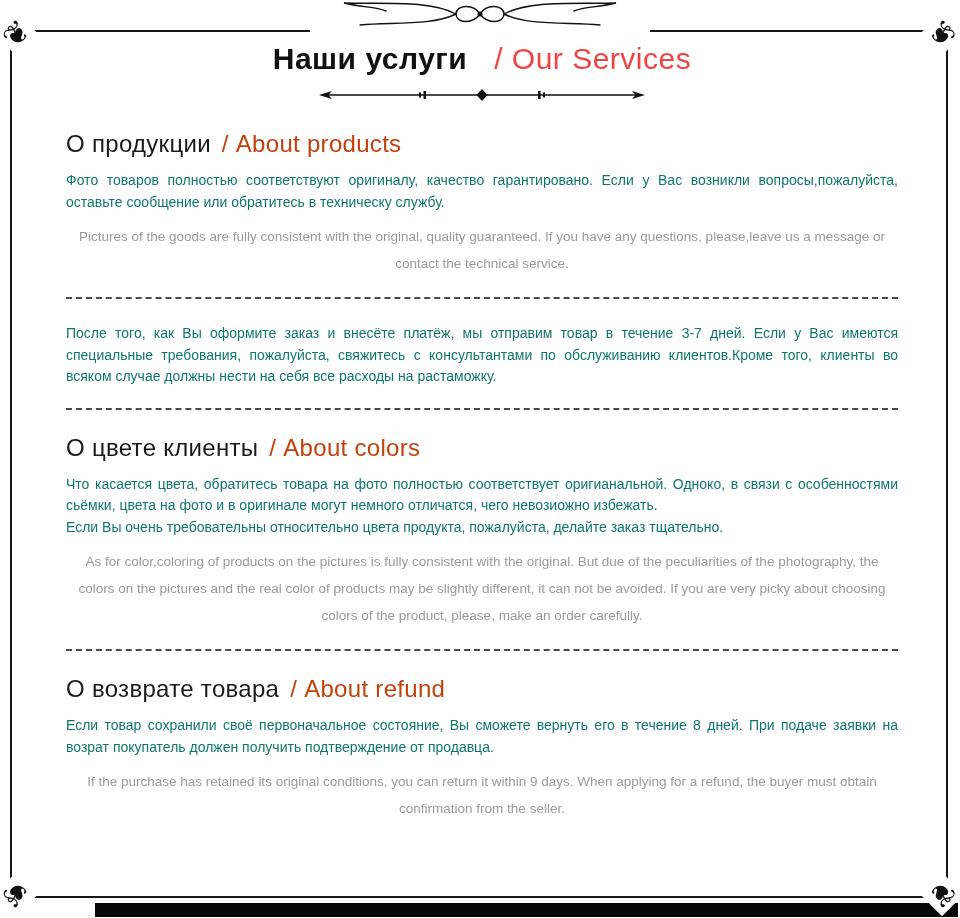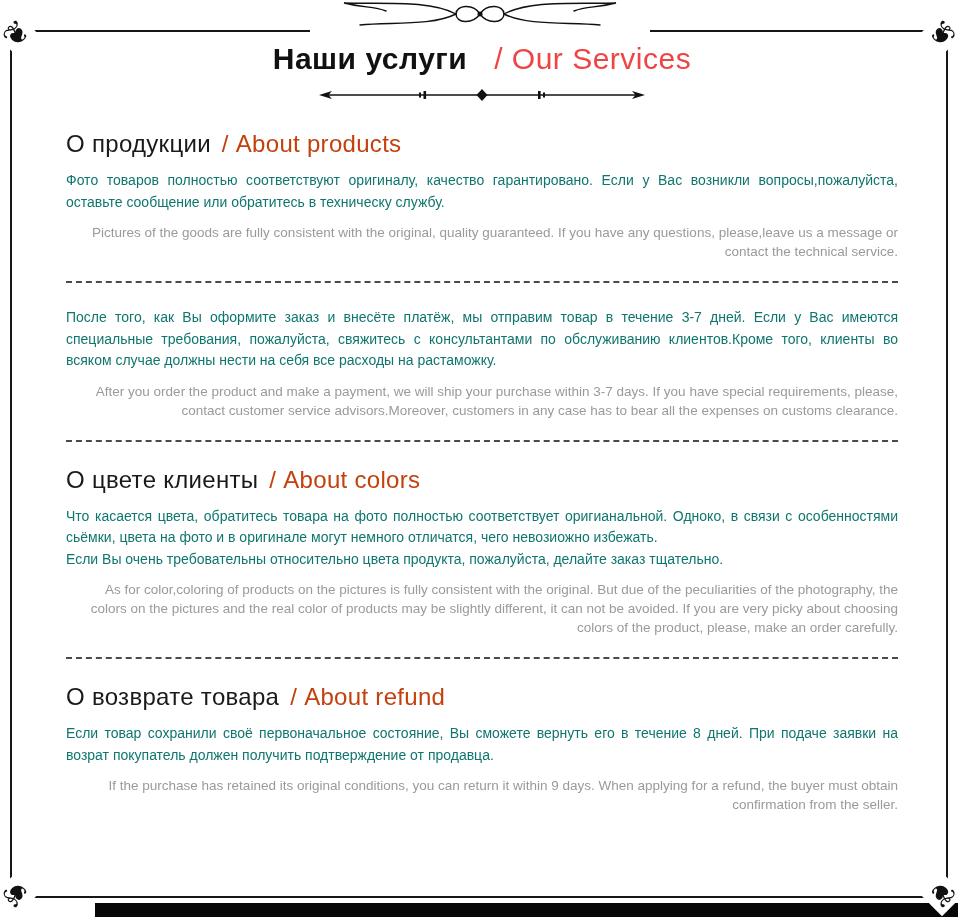--- a/index.html
+++ b/index.html
@@ -80,23 +80,23 @@
     margin-top: 12px;
     font-size: 14px;
     line-height: 21.5px;
     color: #0f766e;
     text-align: justify;
     white-space: pre-line;
   }
   .body-en {
     margin-top: 10px;
     font-size: 13.5px;
-    line-height: 19px;
+    line-height: 27px;
     color: #9a9a9a;
-    text-align: right;
+    text-align: center;
   }
 
   .dash {
     margin-top: 20px;
     border-top: 2px dashed #4a4a4a;
     height: 0;
   }
 
   .bottom-bar {
     position: absolute;
@@ -154,21 +154,20 @@
         <span class="ru">О продукции</span>
         <span class="en">/ About products</span>
       </h2>
       <p class="body-ru">Фото товаров полностью соответствуют оригиналу, качество гарантировано. Если у Вас возникли вопросы,пожалуйста, оставьте сообщение или обратитесь в техническу службу.</p>
       <p class="body-en">Pictures of the goods are fully consistent with the original, quality guaranteed. If you have any questions, please,leave us a message or contact the technical service.</p>
     </section>
     <div class="dash"></div>
 
     <section class="svc">
       <p class="body-ru">После того, как Вы оформите заказ и внесёте платёж, мы отправим товар в течение 3-7 дней. Если у Вас имеются специальные требования, пожалуйста, свяжитесь с консультантами по обслуживанию клиентов.Кроме того, клиенты во всяком случае должны нести на себя все расходы на растаможку.</p>
-      <p class="body-en">After you order the product and make a payment, we will ship your purchase within 3-7 days.  If you have special requirements, please, contact customer service advisors.Moreover, customers in any case has to bear all the expenses on customs clearance.</p>
     </section>
     <div class="dash"></div>
 
     <section class="svc">
       <h2 class="sec-h">
         <span class="ru">О цвете клиенты</span>
         <span class="en">/ About colors</span>
       </h2>
       <p class="body-ru">Что касается цвета, обратитесь товара на фото  полностью соответствует оригианальной. Одноко, в связи с особенностями сьёмки, цвета на фото и в оригинале могут немного отличатся, чего невозиожно избежать.
 Если Вы очень требовательны относительно цвета продукта, пожалуйста, делайте заказ тщательно.</p>

